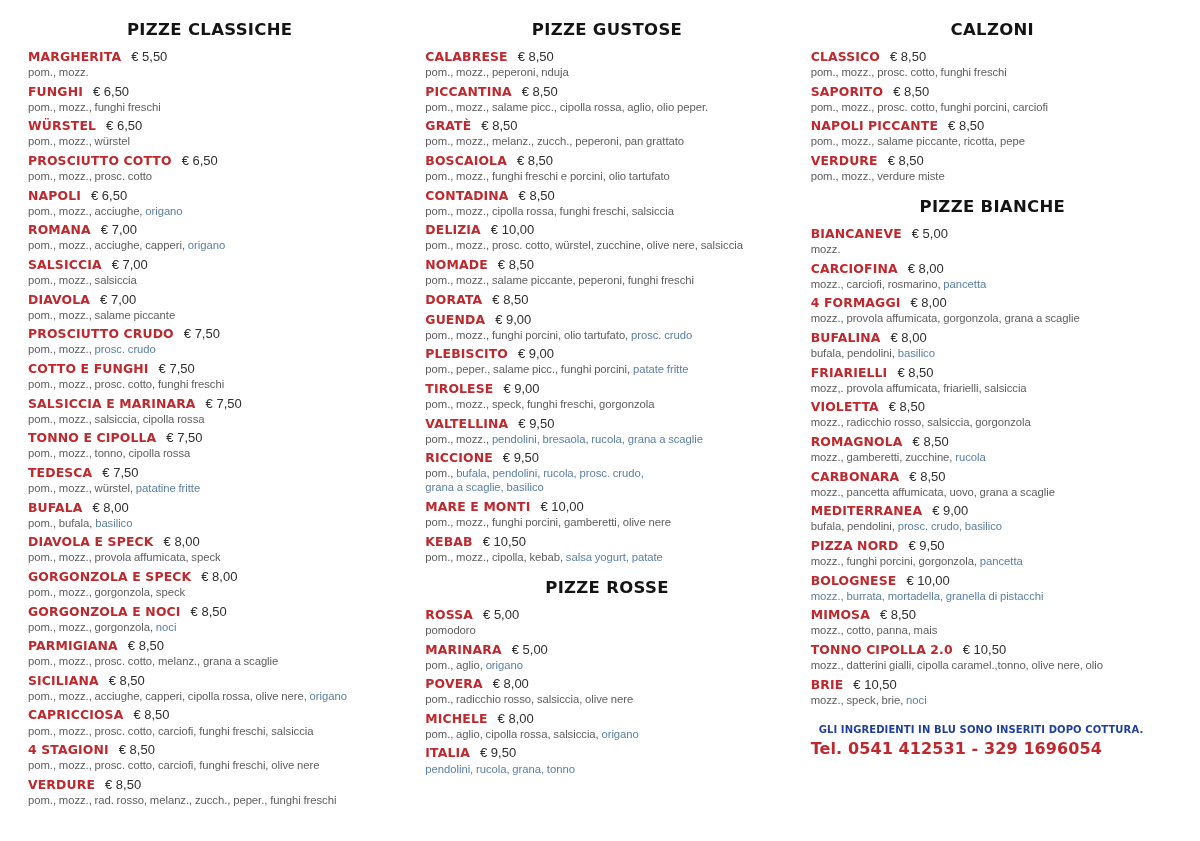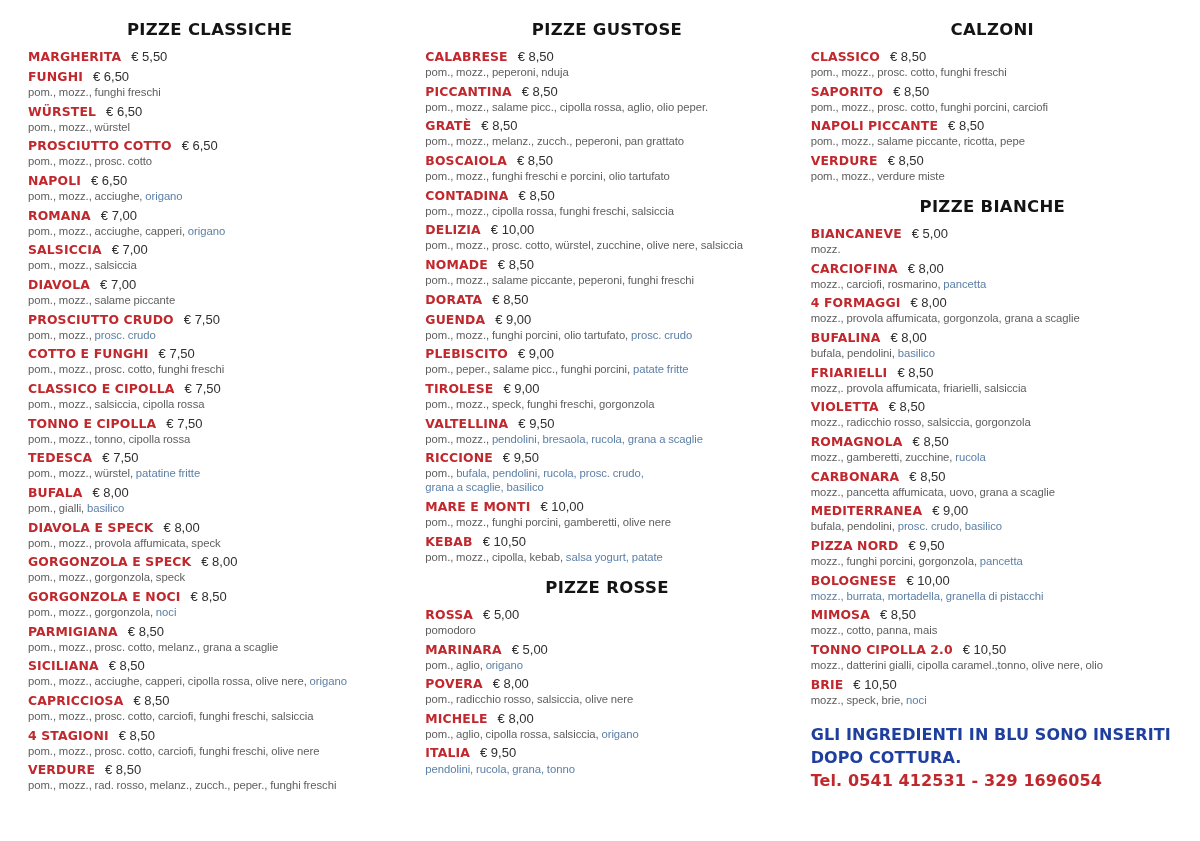--- a/index.html
+++ b/index.html
@@ -78,24 +78,25 @@
     word-spacing: -0.3px;
   }
   .item-desc .blue { color: #5b7fa6; }
 
   .footer-note {
     margin-top: 16px;
     line-height: 1.45;
   }
   .footer-legend {
     font-weight: bold;
-    font-size: 16px;
+    font-size: 10px;
     color: #1f3f9e;
     letter-spacing: 0.1px;
     font-family: "DejaVu Sans", "Liberation Sans", sans-serif;
+    margin-left: 8px;
   }
   .footer-tel {
     font-weight: bold;
     font-size: 16px;
     color: #c0282d;
     letter-spacing: 0.1px;
     font-family: "DejaVu Sans", "Liberation Sans", sans-serif;
   }
 </style>
 </head>
@@ -103,20 +104,21 @@
 
 <div class="menu">
   <div class="column col1">
       <div class="section-title">PIZZE CLASSICHE</div>
       <div class="items">
         <div class="item">
           <div class="item-head">
             <span class="item-name">MARGHERITA</span>
             <span class="item-price">€ 5,50</span>
           </div>
+          <div class="item-desc"><span>pom., mozz.</span></div>
         </div>
         <div class="item">
           <div class="item-head">
             <span class="item-name">FUNGHI</span>
             <span class="item-price">€ 6,50</span>
           </div>
           <div class="item-desc"><span>pom., mozz., funghi freschi</span></div>
         </div>
         <div class="item">
           <div class="item-head">
@@ -169,21 +171,21 @@
         </div>
         <div class="item">
           <div class="item-head">
             <span class="item-name">COTTO E FUNGHI</span>
             <span class="item-price">€ 7,50</span>
           </div>
           <div class="item-desc"><span>pom., mozz., prosc. cotto, funghi freschi</span></div>
         </div>
         <div class="item">
           <div class="item-head">
-            <span class="item-name">CLASSICO E CIPOLLA</span>
+            <span class="item-name">SALSICCIA E MARINARA</span>
             <span class="item-price">€ 7,50</span>
           </div>
           <div class="item-desc"><span>pom., mozz., salsiccia, cipolla rossa</span></div>
         </div>
         <div class="item">
           <div class="item-head">
             <span class="item-name">TONNO E CIPOLLA</span>
             <span class="item-price">€ 7,50</span>
           </div>
           <div class="item-desc"><span>pom., mozz., tonno, cipolla rossa</span></div>
@@ -193,21 +195,21 @@
             <span class="item-name">TEDESCA</span>
             <span class="item-price">€ 7,50</span>
           </div>
           <div class="item-desc"><span>pom., mozz., würstel, </span><span class="blue">patatine fritte</span></div>
         </div>
         <div class="item">
           <div class="item-head">
             <span class="item-name">BUFALA</span>
             <span class="item-price">€ 8,00</span>
           </div>
-          <div class="item-desc"><span>pom., gialli, </span><span class="blue">basilico</span></div>
+          <div class="item-desc"><span>pom., bufala, </span><span class="blue">basilico</span></div>
         </div>
         <div class="item">
           <div class="item-head">
             <span class="item-name">DIAVOLA E SPECK</span>
             <span class="item-price">€ 8,00</span>
           </div>
           <div class="item-desc"><span>pom., mozz., provola affumicata, speck</span></div>
         </div>
         <div class="item">
           <div class="item-head">

